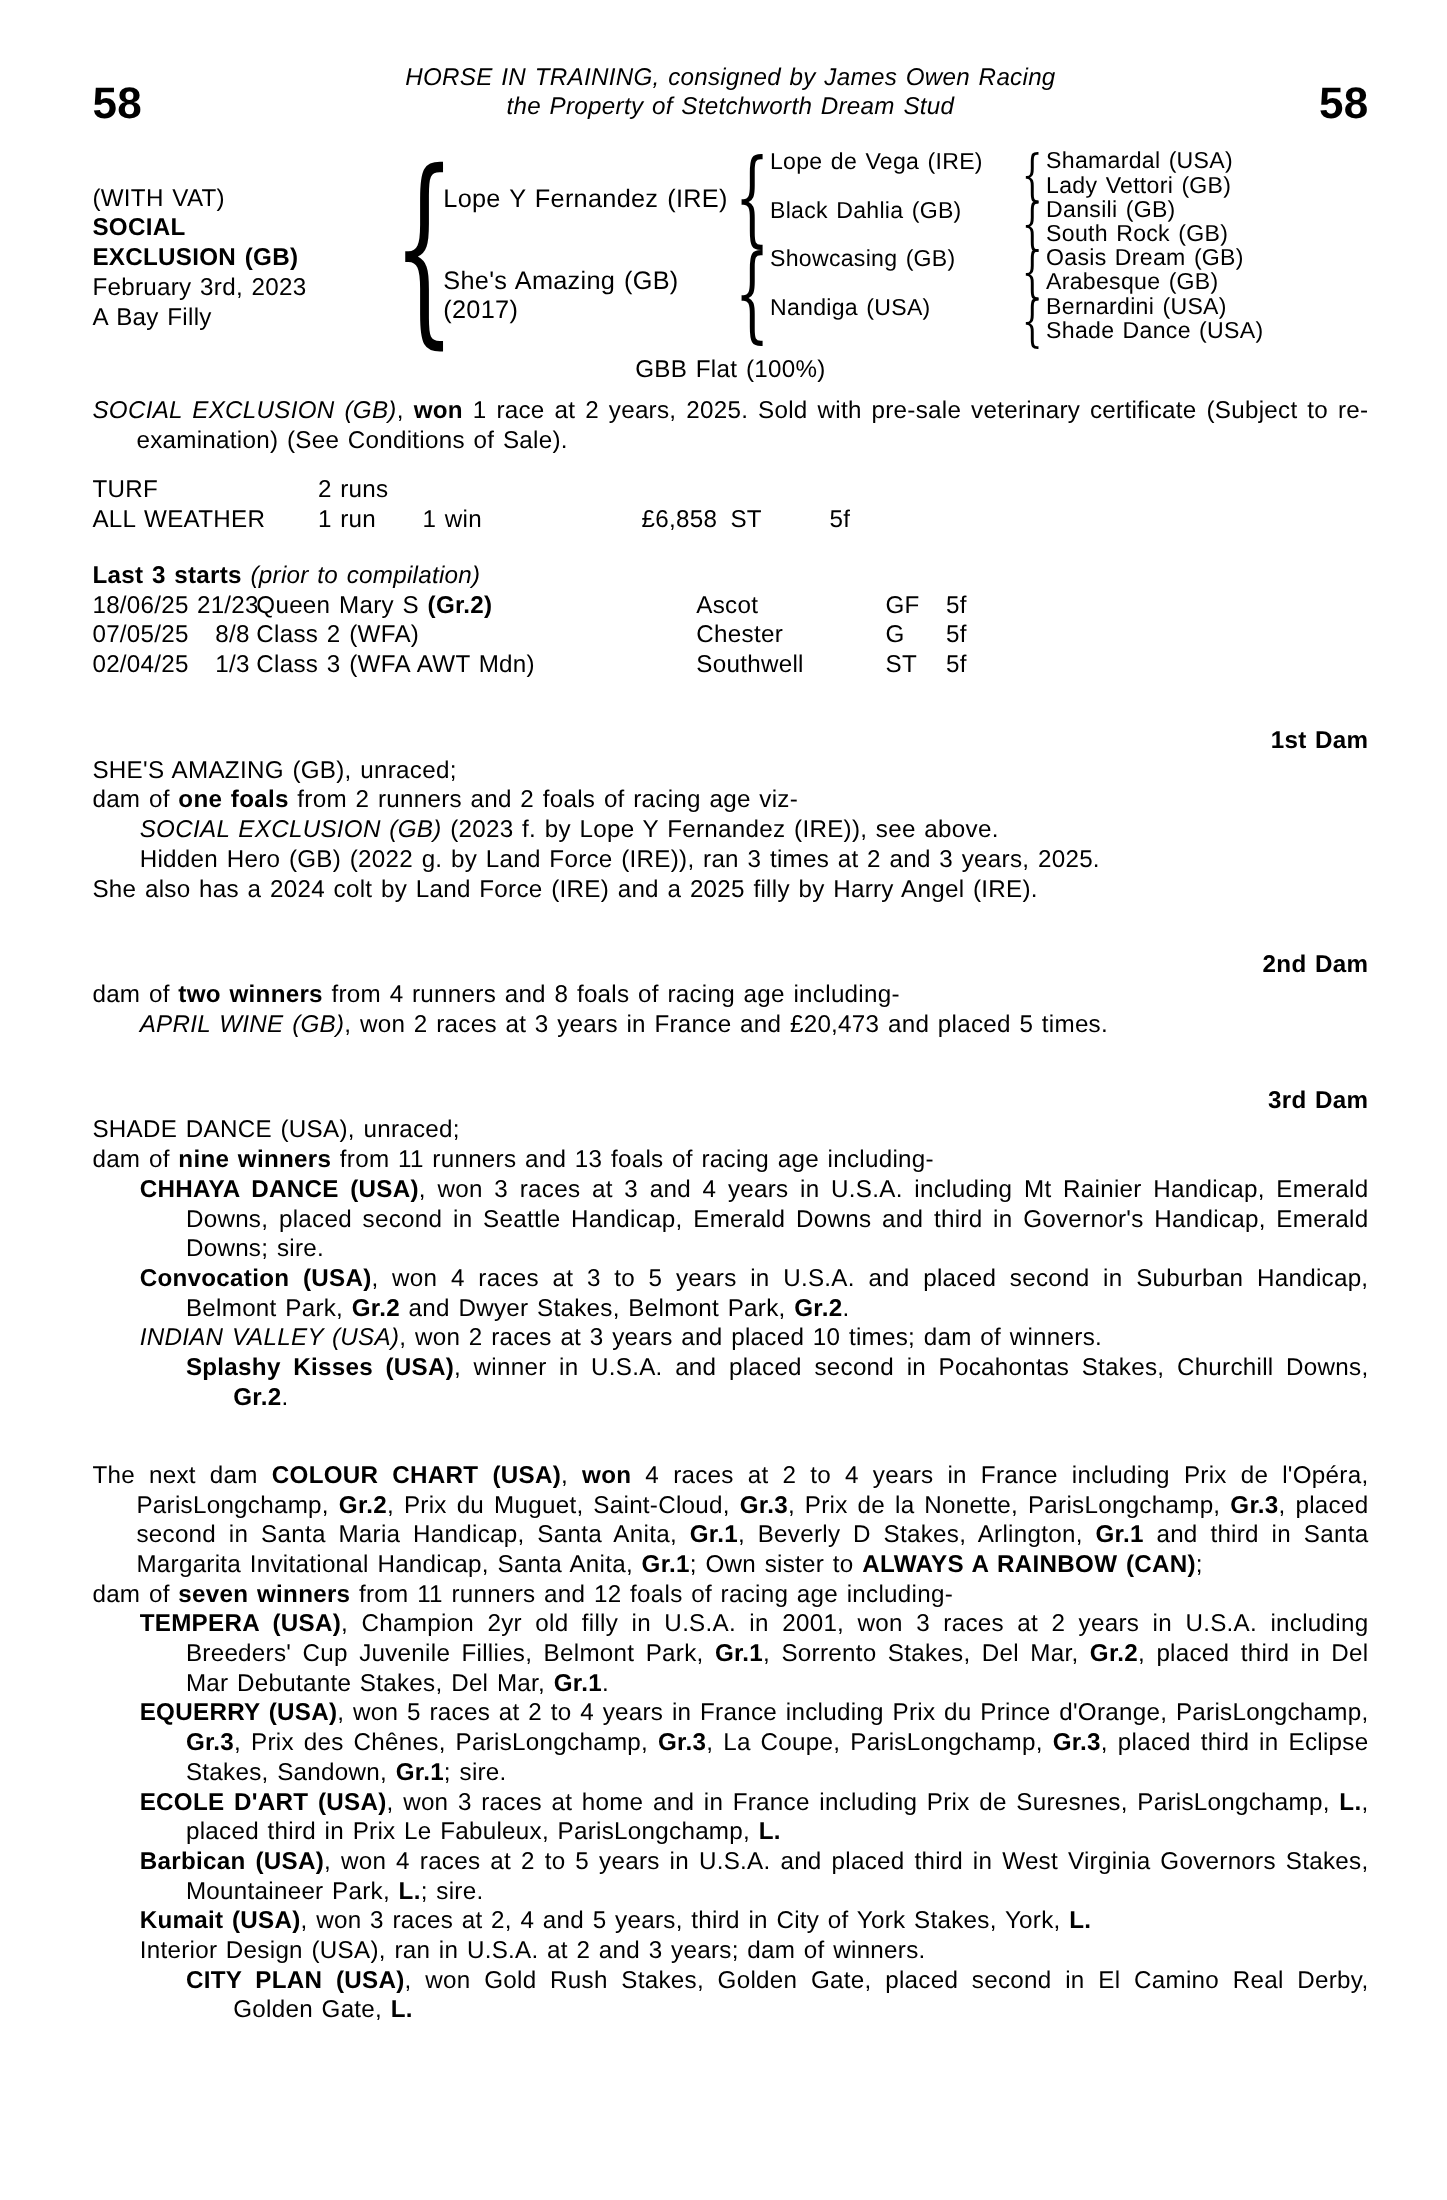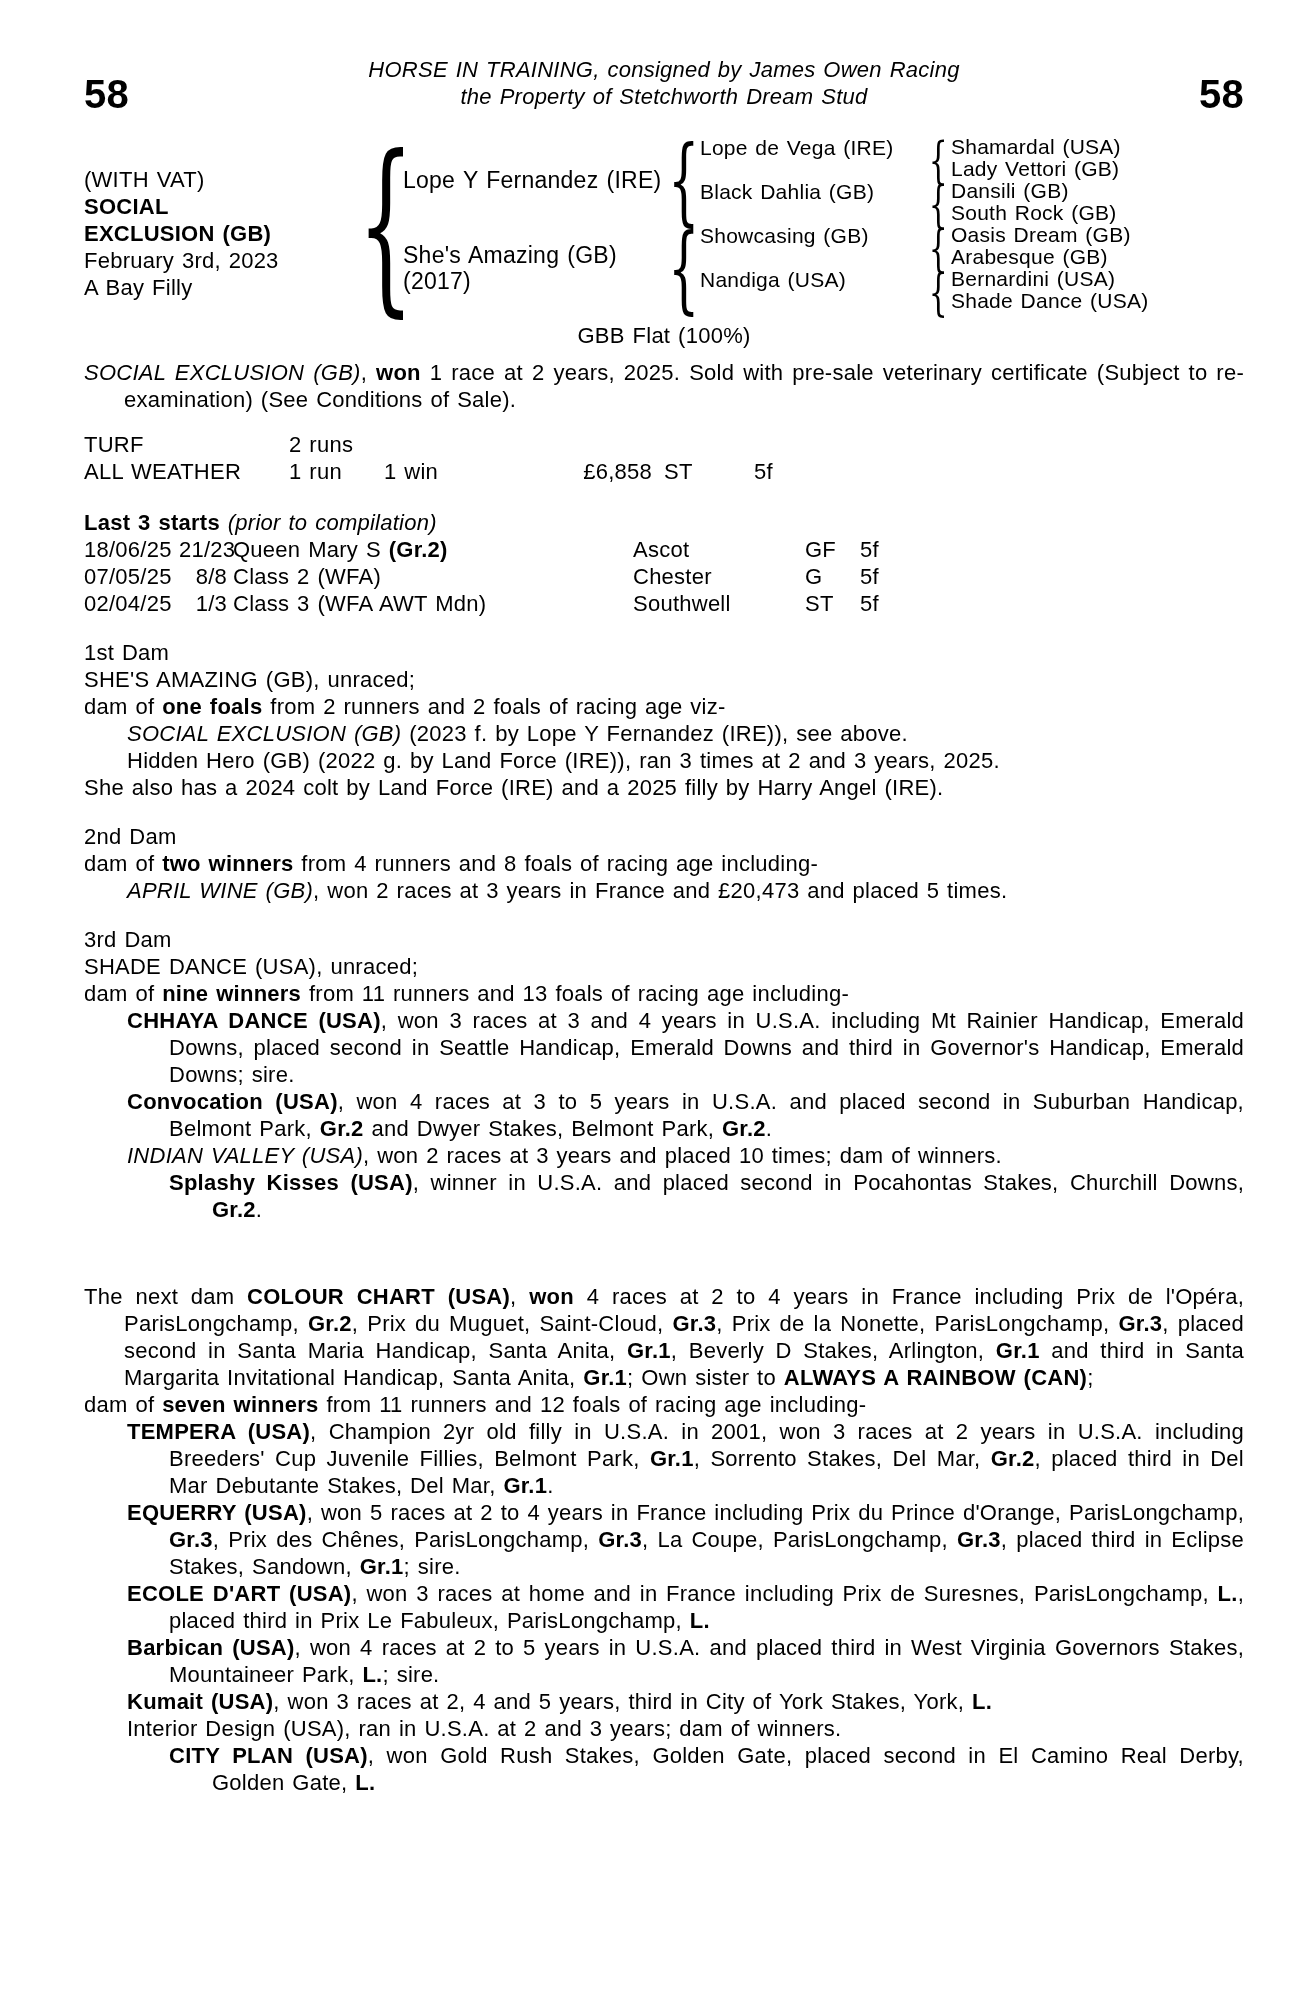--- a/index.html
+++ b/index.html
@@ -36,26 +36,26 @@
   
   .gbb{text-align:center;font-weight:normal;margin-top:8px;}
   .race-para{margin-top:10px;text-align:justify;padding-left:40px;text-indent:-40px;}
   .stats{margin-top:18px;}
   .stats-row{display:grid;grid-template-columns:205px 95px 180px 100px 90px auto;}
   .stats-earn{text-align:right;padding-right:12px;}
   .ls{margin-top:24px;}
   .ls-row{display:grid;grid-template-columns:95px 48px 400px 178px 55px auto;}
   .ls-pos{text-align:right;}
   .ls-race,.ls-course{padding-left:6px;}
-  .sec-head{font-weight:normal;margin-top:22px;}
+  .sec-head{font-weight:bold;margin-top:42px;text-align:right;}
   .para{text-align:justify;}
   .p0{padding-left:40px;text-indent:-40px;}
   .p1{padding-left:85px;text-indent:-42px;}
   .p2{padding-left:128px;text-indent:-43px;}
-  .nextdam{margin-top:60px;}
+  .nextdam{margin-top:44px;}
   .sg-n{font-weight:normal;font-style:normal;}
   .sg-b{font-weight:bold;}
   .sg-i{font-style:italic;}
 </style>
 </head>
 <body>
 
 <div class="header">
   <div class="lot">58</div>
   <div class="header-center">

